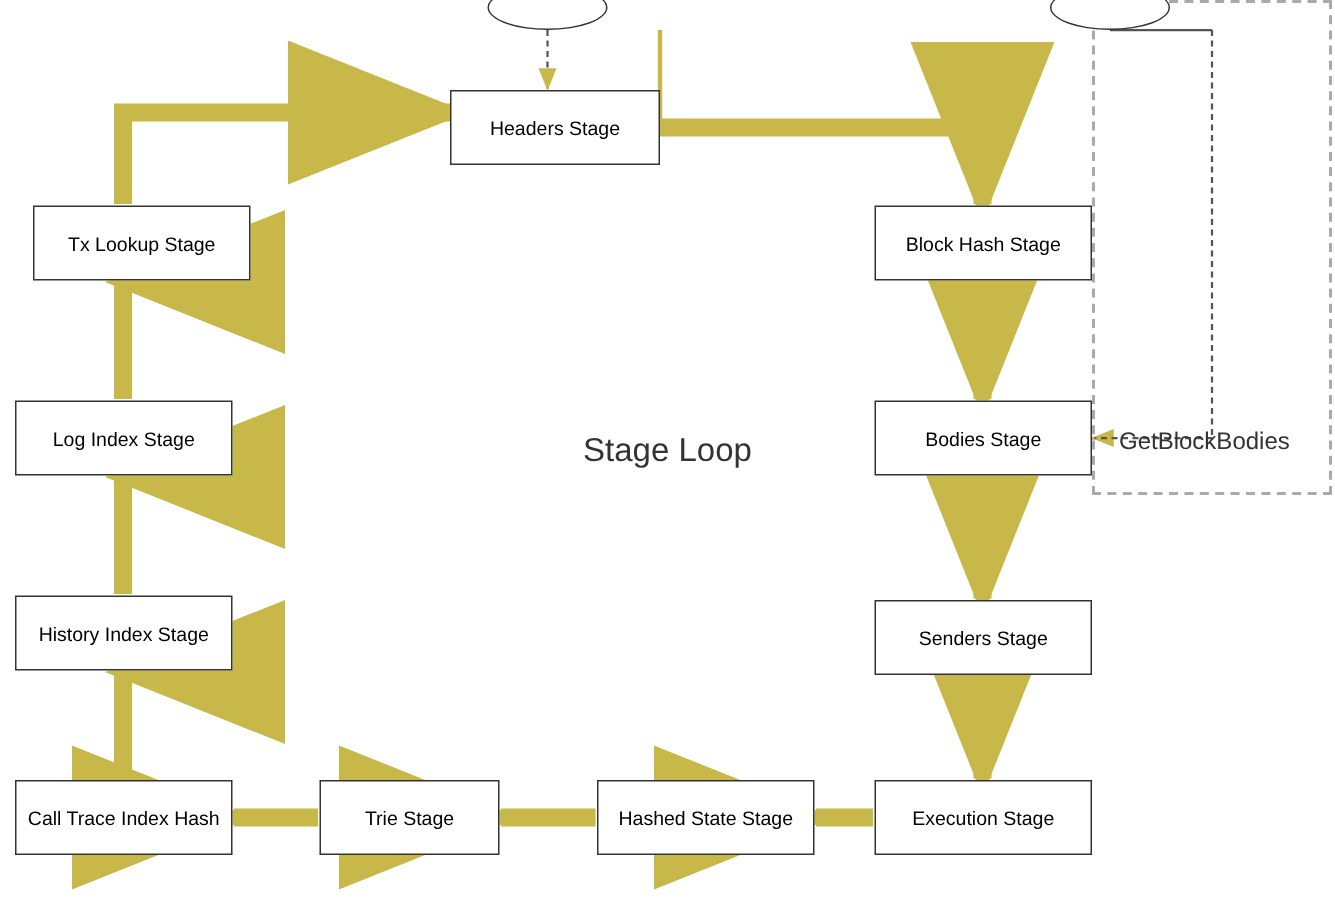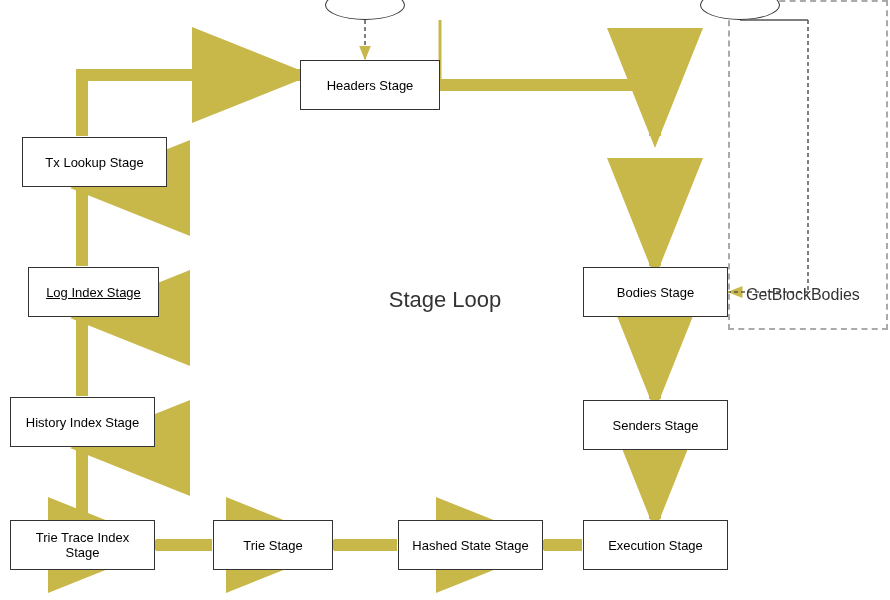--- a/index.html
+++ b/index.html
@@ -73,42 +73,45 @@
 <div id="diagram">
 
   <div class="dashed-box" style="left:728px; top:0; width:160px; height:330px;"></div>
 
   <div class="ellipse" style="left:325px; top:-10px;"></div>
   <div class="ellipse" style="left:700px; top:-10px;"></div>
 
   <div class="stage-box" style="left:300px; top:60px; width:140px; height:50px;">
     <span>Headers Stage</span>
   </div>
+  <div class="stage-box" style="left:583px; top:137px; width:145px; height:50px;">
+    <span>Block Hash Stage</span>
+  </div>
   <div class="stage-box" style="left:583px; top:267px; width:145px; height:50px;">
     <span>Bodies Stage</span>
   </div>
   <div class="stage-box" style="left:583px; top:400px; width:145px; height:50px;">
     <span>Senders Stage</span>
   </div>
   <div class="stage-box" style="left:583px; top:520px; width:145px; height:50px;">
     <span>Execution Stage</span>
   </div>
   <div class="stage-box" style="left:398px; top:520px; width:145px; height:50px;">
     <span>Hashed State Stage</span>
   </div>
   <div class="stage-box" style="left:213px; top:520px; width:120px; height:50px;">
     <span>Trie Stage</span>
   </div>
   <div class="stage-box" style="left:10px; top:520px; width:145px; height:50px;">
-    <span>Trie Trace Index Stage</span>
+    <span>Call Trace Index Hash</span>
   </div>
   <div class="stage-box" style="left:10px; top:397px; width:145px; height:50px;">
     <span>History Index Stage</span>
   </div>
-  <div class="stage-box" style="left:28px; top:267px; width:131px; height:50px;text-decoration:underline;">
+  <div class="stage-box" style="left:10px; top:267px; width:145px; height:50px;">
     <span>Log Index Stage</span>
   </div>
   <div class="stage-box" style="left:10px; top:137px; width:145px; height:50px;margin-left:12px;">
     <span>Tx Lookup Stage</span>
   </div>
 
   <div class="stage-label">Stage Loop</div>
 
   <div class="get-block-bodies-label" style="left:746px; top:286px;">GetBlockBodies</div>
 

